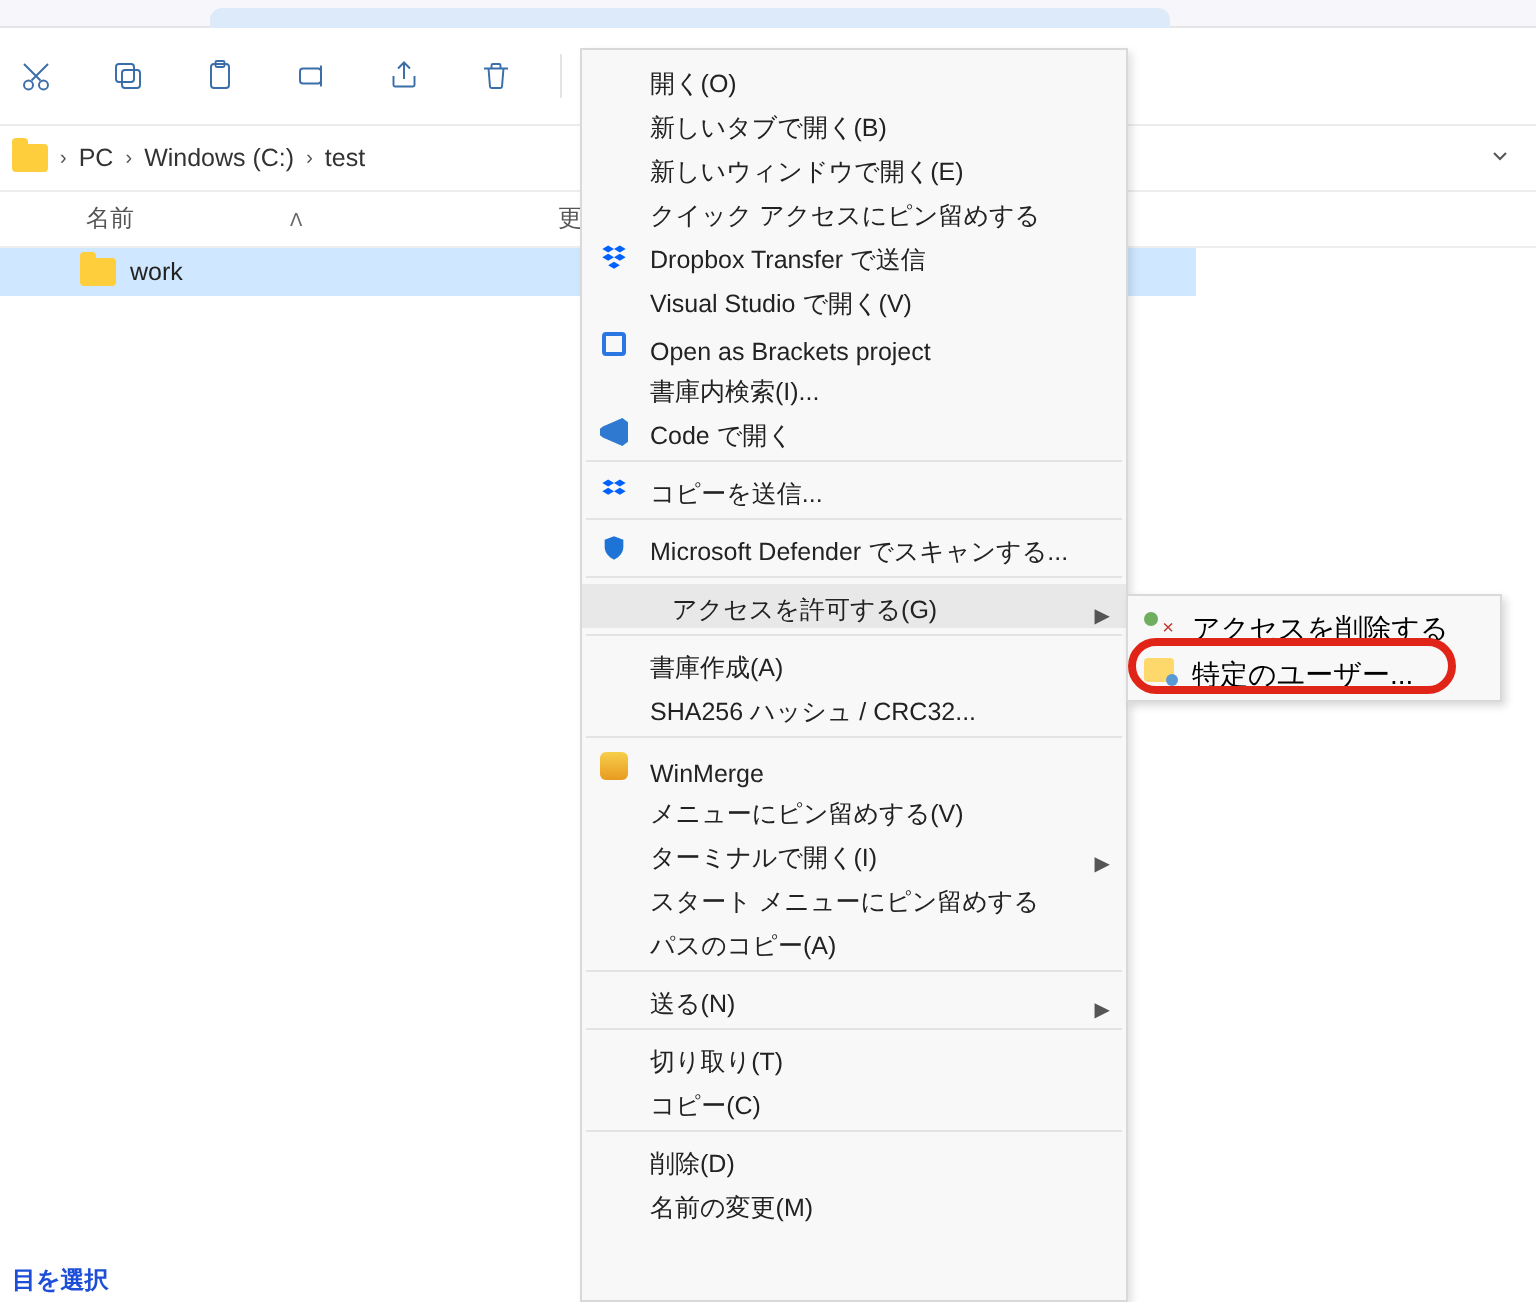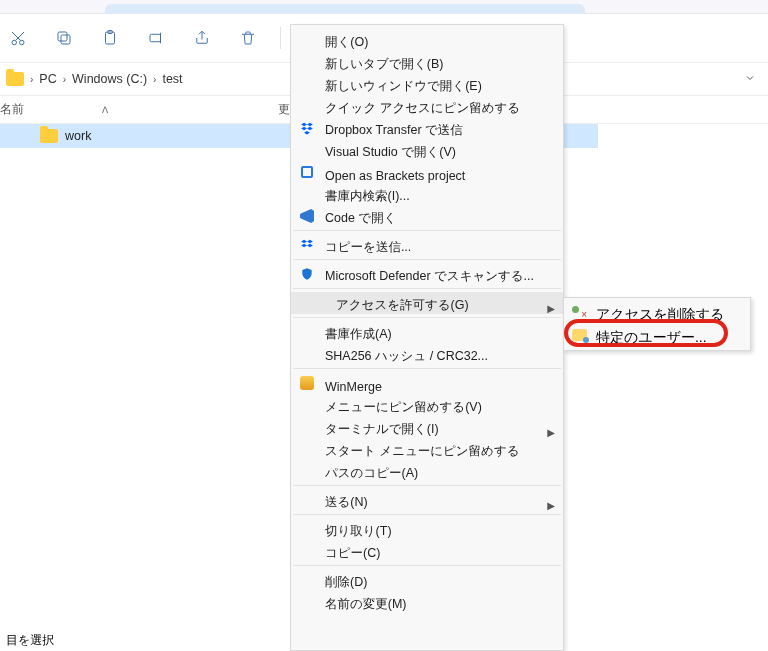--- a/index.html
+++ b/index.html
@@ -20,22 +20,22 @@
   
   .addressbar { height: 34px; display: flex; align-items: center; padding: 0 6px; gap: 6px;
                 border-top: 1px solid #ededed; border-bottom: 1px solid #ededed; font-size: 12.5px; color: #333; }
   .folder-yellow { width: 18px; height: 14px; background: #ffce3d; border-radius: 2px; position: relative; }
   .folder-yellow::before { content: ""; position: absolute; left: 0; top: -3px; width: 8px; height: 4px;
                            background: #ffce3d; border-radius: 2px 2px 0 0; }
   .crumb-sep { font-size: 10px; color: #555; }
   .addr-chevron { margin-left: auto; margin-right: 6px; }
 
   
-  .listhead { height: 28px; display: flex; align-items: center; font-size: 12px; color: #555;
-              border-bottom: 1px solid #eee; position: relative; gap: 42px; }
+  .listhead { height: 28px; display: flex; align-items: center; padding-left: 43px; font-size: 12px; color: #555;
+              border-bottom: 1px solid #eee; position: relative; }
   .listhead .col1 { flex: 0 0 236px; display: flex; align-items: center; gap: 78px; }
   .listhead .sort { font-size: 9px; color: #666; }
 
   
   .row { height: 24px; display: flex; align-items: center; padding-left: 40px; font-size: 12.5px; color: #222;
          background: #cfe8ff; margin-right: 170px; }
   .row .folder-yellow { margin-right: 7px; width: 18px; height: 14px; }
   .row .name { flex: 0 0 230px; }
 
   
@@ -65,21 +65,21 @@
                     border: 4px solid #e02418; border-radius: 15px; pointer-events: none; }
 
   .ico-removeuser { width: 14px; height: 12px; position: relative; }
   .ico-removeuser::before { content:""; position:absolute; left:0; top:0; width:7px; height:7px; border-radius:50%; background:#6fae5f; }
   .ico-removeuser::after { content:"×"; position:absolute; right:-1px; bottom:-2px; font-size:10px; color:#c0392b; }
   .ico-specuser { width: 15px; height: 12px; background:#ffd86b; border-radius:2px; position:relative; }
   .ico-specuser::after { content:""; position:absolute; right:-2px; bottom:-2px; width:6px; height:6px; border-radius:50%; background:#5b9bd5; }
 
   
   .statusbar { position: absolute; left: 0; bottom: 0; height: 22px; padding-left: 6px;
-               font-size: 12px; color: #000000; display: flex; align-items: center; }
+               font-size: 12px; color: #1d4ed8; display: flex; align-items: center; font-weight: bold; }
 </style>
 </head>
 <body>
 <div class="root">
 
   <div class="tabstrip"></div>
 
   <div class="cmdbar">
     <span class="cmdicon">
       <svg viewBox="0 0 24 24">

